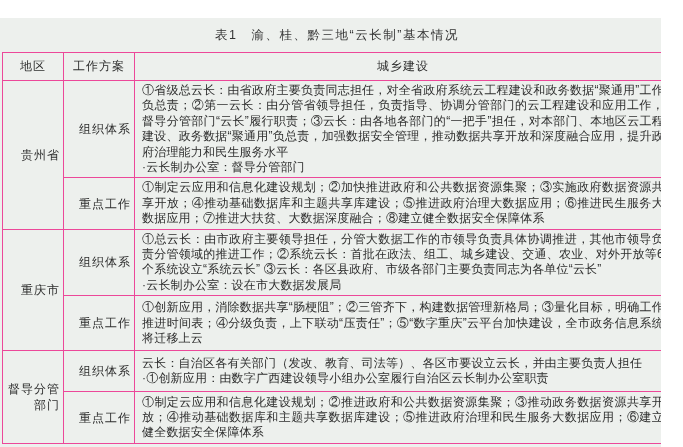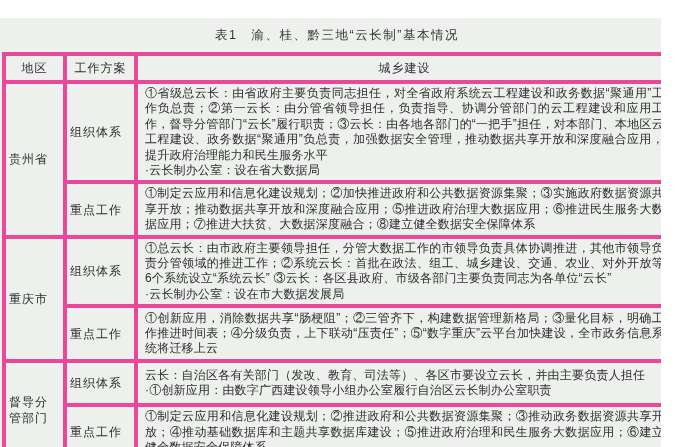--- a/index.html
+++ b/index.html
@@ -26,28 +26,28 @@
     width:669px;
     margin:8px 0 0 2px;
     font-size:12px;
     color:#2d2d2d;
     background:#edf0ed;
   }
   table.main col.c1{width:61px;}
   table.main col.c2{width:71px;}
   table.main col.c3{width:537px;}
   table.main th, table.main td{
-    border:4px solid #ec4899;
+    border:1px solid #ec4899;
     vertical-align:middle;
     font-weight:normal;
   }
   tr.hdr{height:28px;}
   tr.hdr th{text-align:center;letter-spacing:1px;}
   td.region, td.plan{
-    text-align:left;
+    text-align:right;
     padding:12px 3px;
     letter-spacing:1px;
     line-height:16px;
   }
   td.content{
     padding:2px 7px;
     line-height:15.4px;
     text-align:justify;
     vertical-align:middle;
     letter-spacing:0.2px;
@@ -78,27 +78,27 @@
           <th>地区</th>
           <th>工作方案</th>
           <th>城乡建设</th>
         </tr>
 
         <tr class="r-gz-org">
           <td class="region" rowspan="2">贵州省</td>
           <td class="plan">组织体系</td>
           <td class="content">
             <div>①省级总云长：由省政府主要负责同志担任，对全省政府系统云工程建设和政务数据“聚通用”工作负总责；②第一云长：由分管省领导担任，负责指导、协调分管部门的云工程建设和应用工作，督导分管部门“云长”履行职责；③云长：由各地各部门的“一把手”担任，对本部门、本地区云工程建设、政务数据“聚通用”负总责，加强数据安全管理，推动数据共享开放和深度融合应用，提升政府治理能力和民生服务水平</div>
-            <div>·云长制办公室：设在省大数据局</div>
+            <div>·云长制办公室：督导分管部门</div>
           </td>
         </tr>
         <tr class="r-gz-key">
           <td class="plan">重点工作</td>
           <td class="content">
-            <div>①制定云应用和信息化建设规划；②加快推进政府和公共数据资源集聚；③实施政府数据资源共享开放；推动数据共享开放和深度融合应用；⑤推进政府治理大数据应用；⑥推进民生服务大数据应用；⑦推进大扶贫、大数据深度融合；⑧建立健全数据安全保障体系</div>
+            <div>①制定云应用和信息化建设规划；②加快推进政府和公共数据资源集聚；③实施政府数据资源共享开放；④推动基础数据库和主题共享库建设；⑤推进政府治理大数据应用；⑥推进民生服务大数据应用；⑦推进大扶贫、大数据深度融合；⑧建立健全数据安全保障体系</div>
           </td>
         </tr>
 
         <tr class="r-cq-org">
           <td class="region" rowspan="2">重庆市</td>
           <td class="plan">组织体系</td>
           <td class="content">
             <div>①总云长：由市政府主要领导担任，分管大数据工作的市领导负责具体协调推进，其他市领导负责分管领域的推进工作；②系统云长：首批在政法、组工、城乡建设、交通、农业、对外开放等6个系统设立“系统云长” ③云长：各区县政府、市级各部门主要负责同志为各单位“云长”</div>
             <div>·云长制办公室：设在市大数据发展局</div>
           </td>

